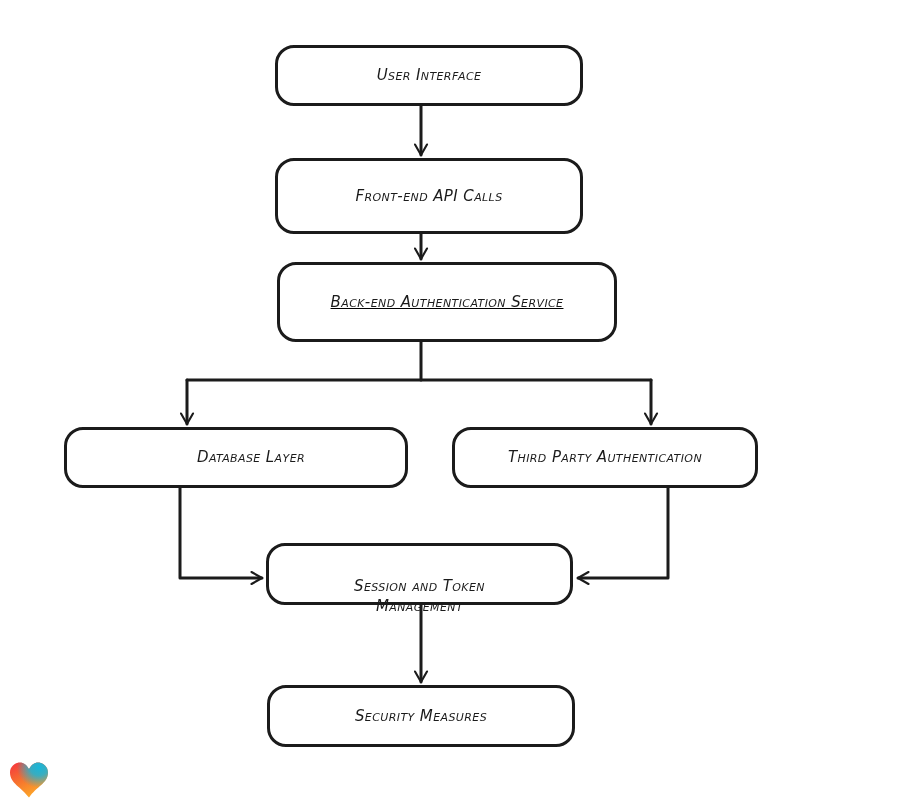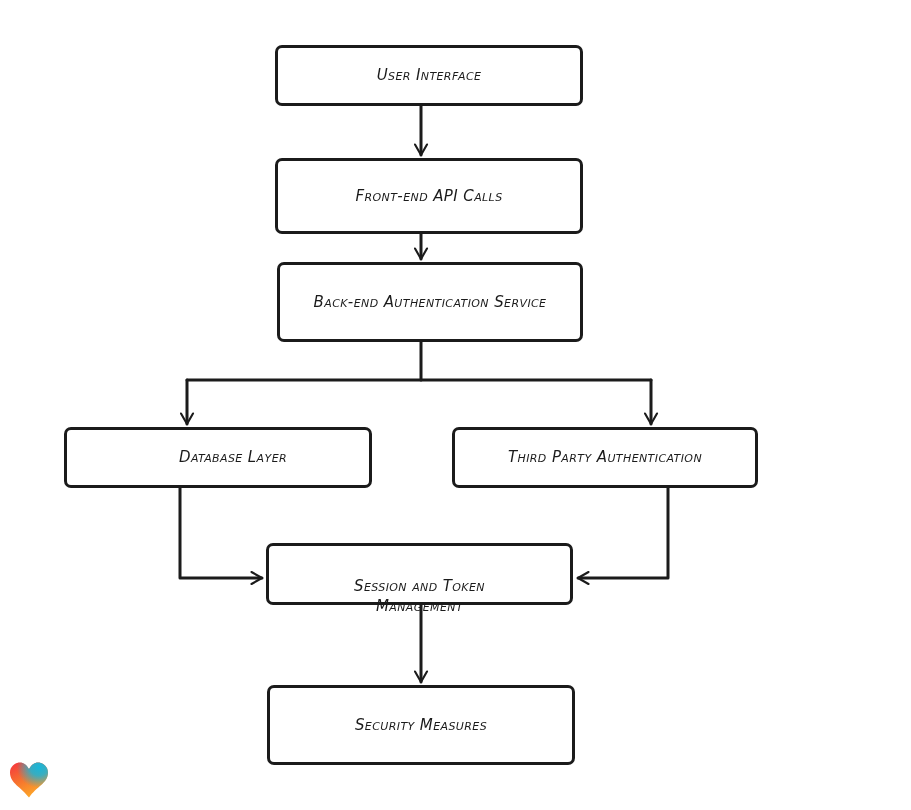--- a/index.html
+++ b/index.html
@@ -9,41 +9,41 @@
     background:#ffffff;
     font-family:"DejaVu Sans","Liberation Sans",sans-serif;
     overflow:hidden;
   }
   .connectors{position:absolute;left:0;top:0;width:911px;height:810px;}
   .node{
     position:absolute;
     box-sizing:border-box;
     background:#ffffff;
     border:3px solid #1b1b1b;
-    border-radius:7px;
+    border-radius:19px;
     display:flex;align-items:center;justify-content:center;
     text-align:center;
   }
   .node .label{
     font-size:15px;
     font-style:italic;
     font-variant:small-caps;
     letter-spacing:0.4px;
     color:#1b1b1b;
     line-height:1.35;
   }
   .node-ui {left:275px;top:45px;width:308px;height:61px;}
   .node-fe {left:275px;top:158px;width:308px;height:76px;}
-  .node-be {left:277px;top:262px;width:306px;height:80px;}
+  .node-be {left:277px;top:262px;width:340px;height:80px;text-decoration:underline;}
   .node-be .label{max-width:235px;}
-  .node-db {left:64px;top:427px;width:308px;height:61px;padding-left:30px;}
+  .node-db {left:64px;top:427px;width:344px;height:61px;padding-left:30px;}
   .node-tp {left:452px;top:427px;width:306px;height:61px;align-items:center;}
   .node-st {left:266px;top:543px;width:307px;height:62px;}
   .node-st .label{max-width:200px;margin-top:44px;}
-  .node-sm {left:267px;top:685px;width:308px;height:80px;}
+  .node-sm {left:267px;top:685px;width:308px;height:62px;}
   .logo{position:absolute;left:10px;top:762px;width:38px;height:36px;cursor:pointer;}
 </style>
 </head>
 <body>
 
 <div class="canvas">
 
   <svg class="connectors" width="911" height="810" viewBox="0 0 911 810" xmlns="http://www.w3.org/2000/svg">
     <defs>
       <marker id="arrow" viewBox="0 0 10 10" refX="8" refY="5" markerWidth="5" markerHeight="5" orient="auto" markerUnits="strokeWidth">

